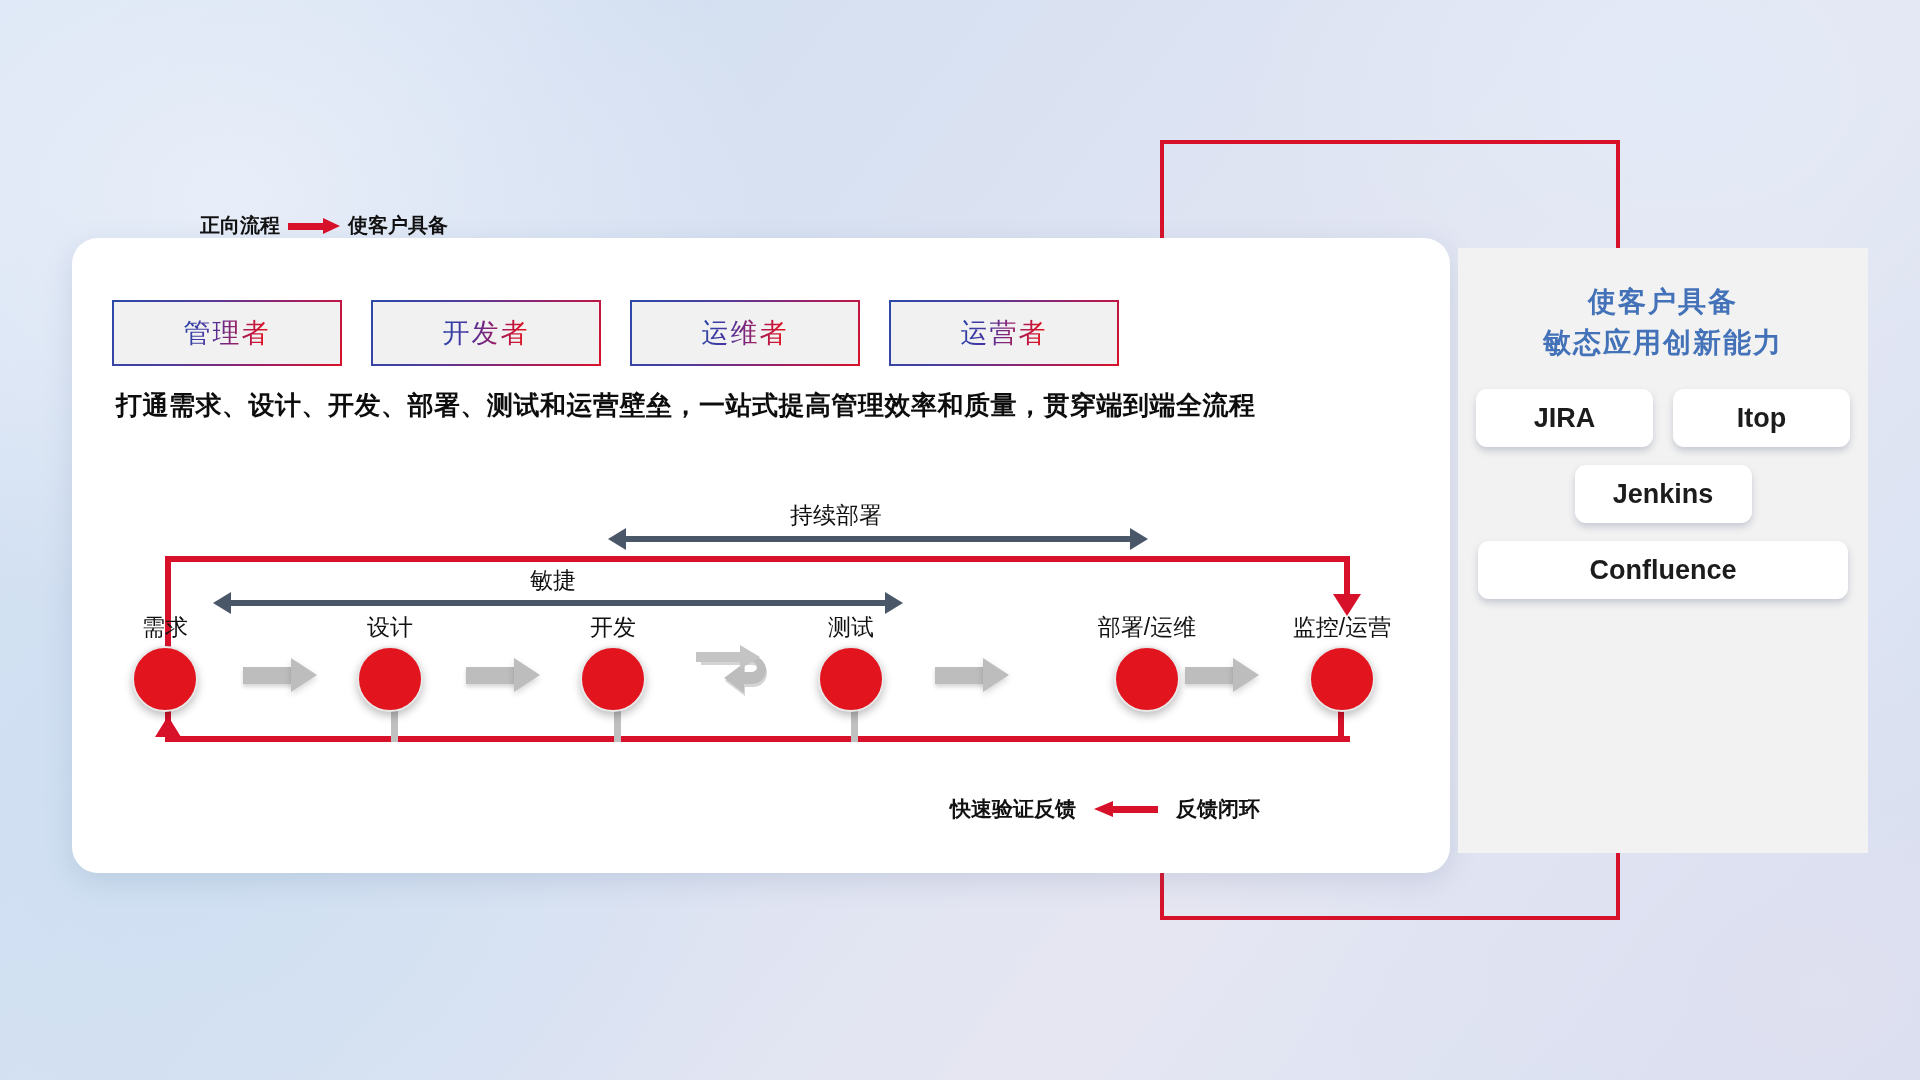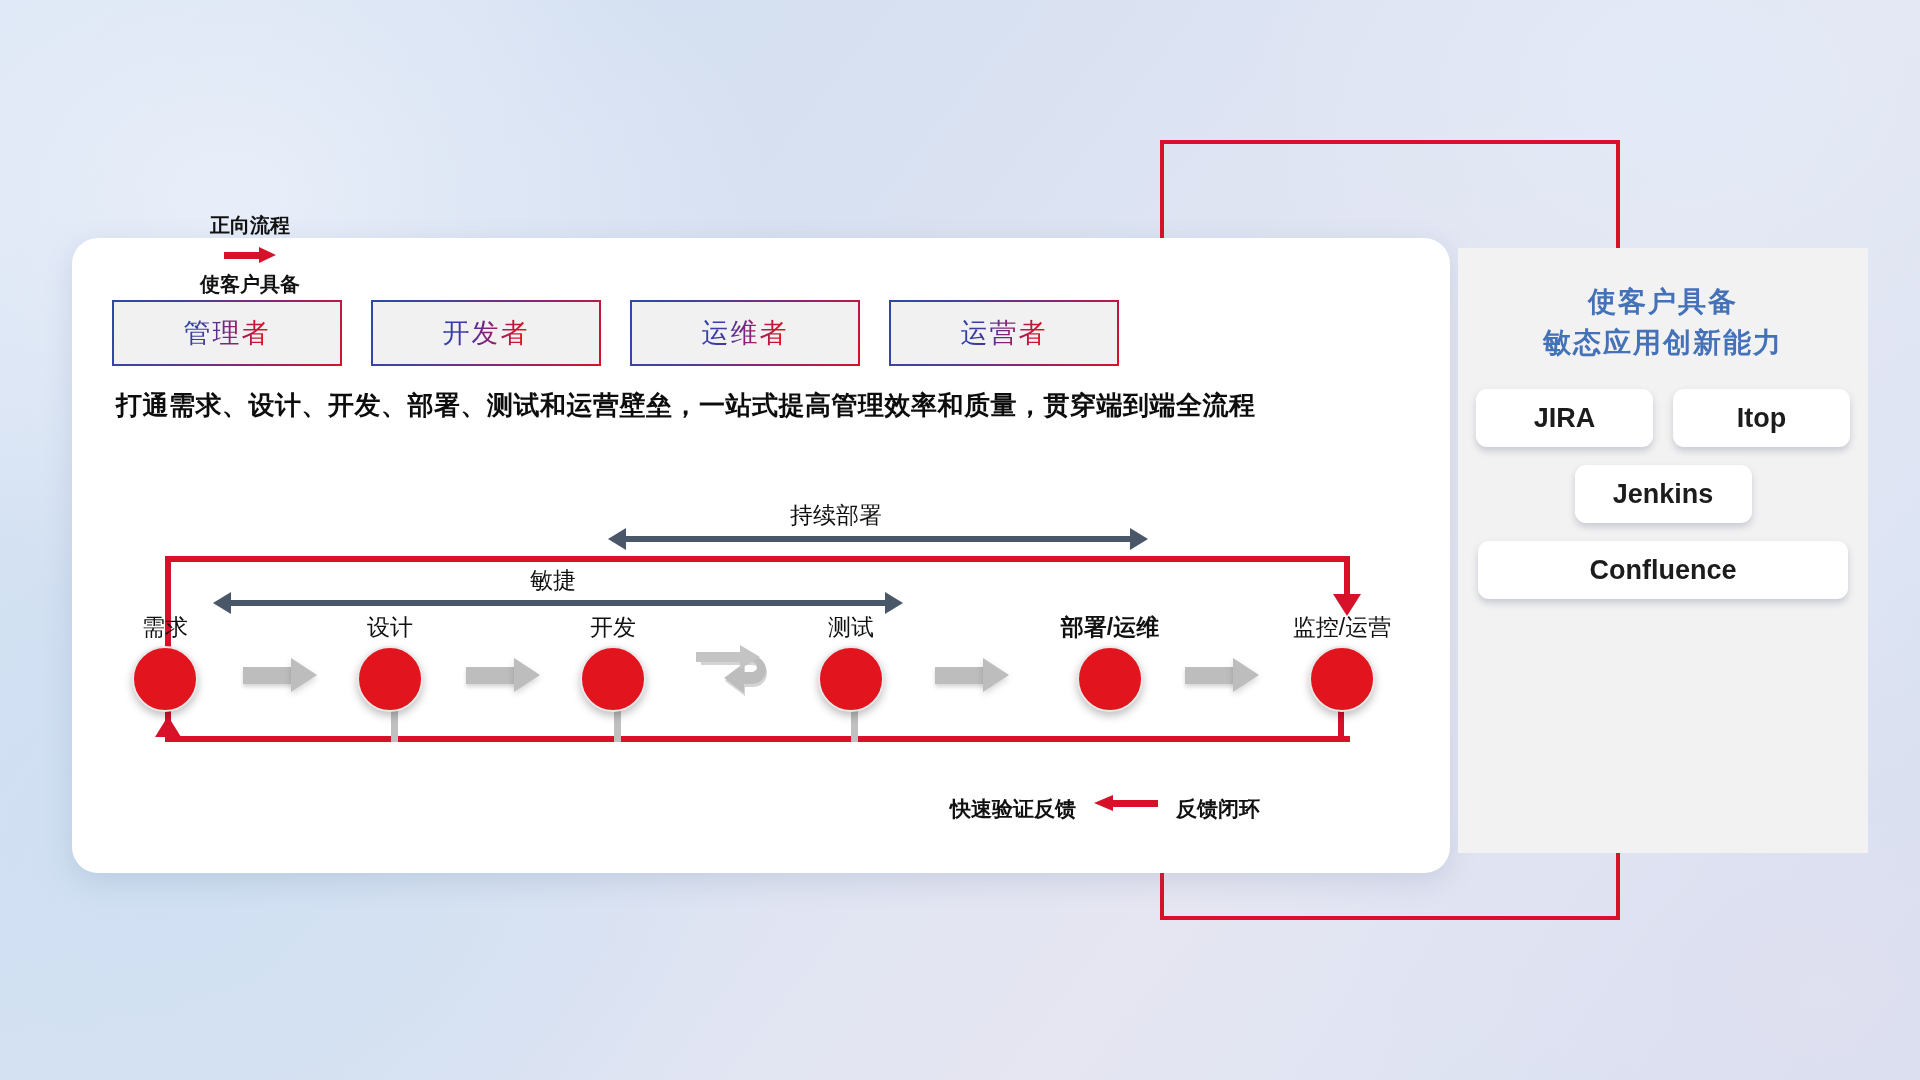--- a/index.html
+++ b/index.html
@@ -53,21 +53,21 @@
   }
 
   
   .desc{
     position:absolute;left:44px;top:150px;width:1290px;
     font-size:26px;font-weight:bold;color:#0d0d0d;letter-spacing:.5px;
     white-space:nowrap;
   }
 
   
-  .ann-forward{position:absolute;left:200px;top:212px;display:flex;align-items:center;gap:8px;flex-direction:column;}
+  .ann-forward{position:absolute;left:200px;top:212px;display:flex;align-items:center;gap:8px;}
   .ann-forward .t{font-size:20px;font-weight:bold;color:#111;}
   .arrow-red-right{width:52px;height:16px;position:relative;}
   .arrow-red-right .shaft{position:absolute;left:0;top:5px;width:36px;height:7px;background:#d8112a;}
   .arrow-red-right .head{position:absolute;right:0;top:0;width:0;height:0;
     border-top:8px solid transparent;border-bottom:8px solid transparent;border-left:17px solid #d8112a;}
 
   
   .lbl-cd{position:absolute;left:790px;top:500px;font-size:23px;color:#111;}
   .arrow-cd{position:absolute;left:608px;top:528px;width:540px;height:22px;}
   
@@ -109,21 +109,21 @@
   .gray-arrow .gs{position:absolute;left:0;top:9px;width:50px;height:17px;background:#bdbdbd;
      box-shadow:0 3px 4px rgba(0,0,0,.16);}
   .gray-arrow .gh{position:absolute;right:0;top:0;width:0;height:0;
     border-top:17px solid transparent;border-bottom:17px solid transparent;border-left:26px solid #bdbdbd;
     filter:drop-shadow(0 3px 3px rgba(0,0,0,.16));}
 
   
   .loop-icon{position:absolute;width:92px;height:58px;}
 
   
-  .ann-fb{position:absolute;left:950px;top:795px;display:flex;gap:18px;}
+  .ann-fb{position:absolute;left:950px;top:795px;display:flex;align-items:center;gap:18px;}
   .ann-fb .t{font-size:21px;font-weight:bold;color:#111;}
   .arrow-red-left{width:64px;height:16px;position:relative;}
   .arrow-red-left .shaft{position:absolute;right:0;top:5px;width:45px;height:7px;background:#d8112a;}
   .arrow-red-left .head{position:absolute;left:0;top:0;width:0;height:0;
     border-top:8px solid transparent;border-bottom:8px solid transparent;border-right:19px solid #d8112a;}
 
   
   .right-panel{
     position:absolute;left:1458px;top:248px;width:410px;height:605px;
     background:#f2f2f2;
@@ -252,21 +252,21 @@
   <div class="stage" style="left:814px;top:0;width:74px;">
     <div class="st-label">测试</div>
     <div class="dot"></div>
   </div>
 
   <div class="gray-arrow" style="left:935px;top:46px;">
     <span class="gs"></span>
       <span class="gh"></span>
   </div>
 
-  <div class="stage" style="left:1040px;top:0;width:140px;font-weight:bold;">
+  <div class="stage" style="left:1077px;top:0;width:140px;">
     <div class="st-label">部署/运维</div>
     <div class="dot"></div>
   </div>
 
   <div class="gray-arrow" style="left:1185px;top:46px;">
     <span class="gs"></span>
       <span class="gh"></span>
   </div>
 
   <div class="stage" style="left:1272px;top:0;width:140px;">

